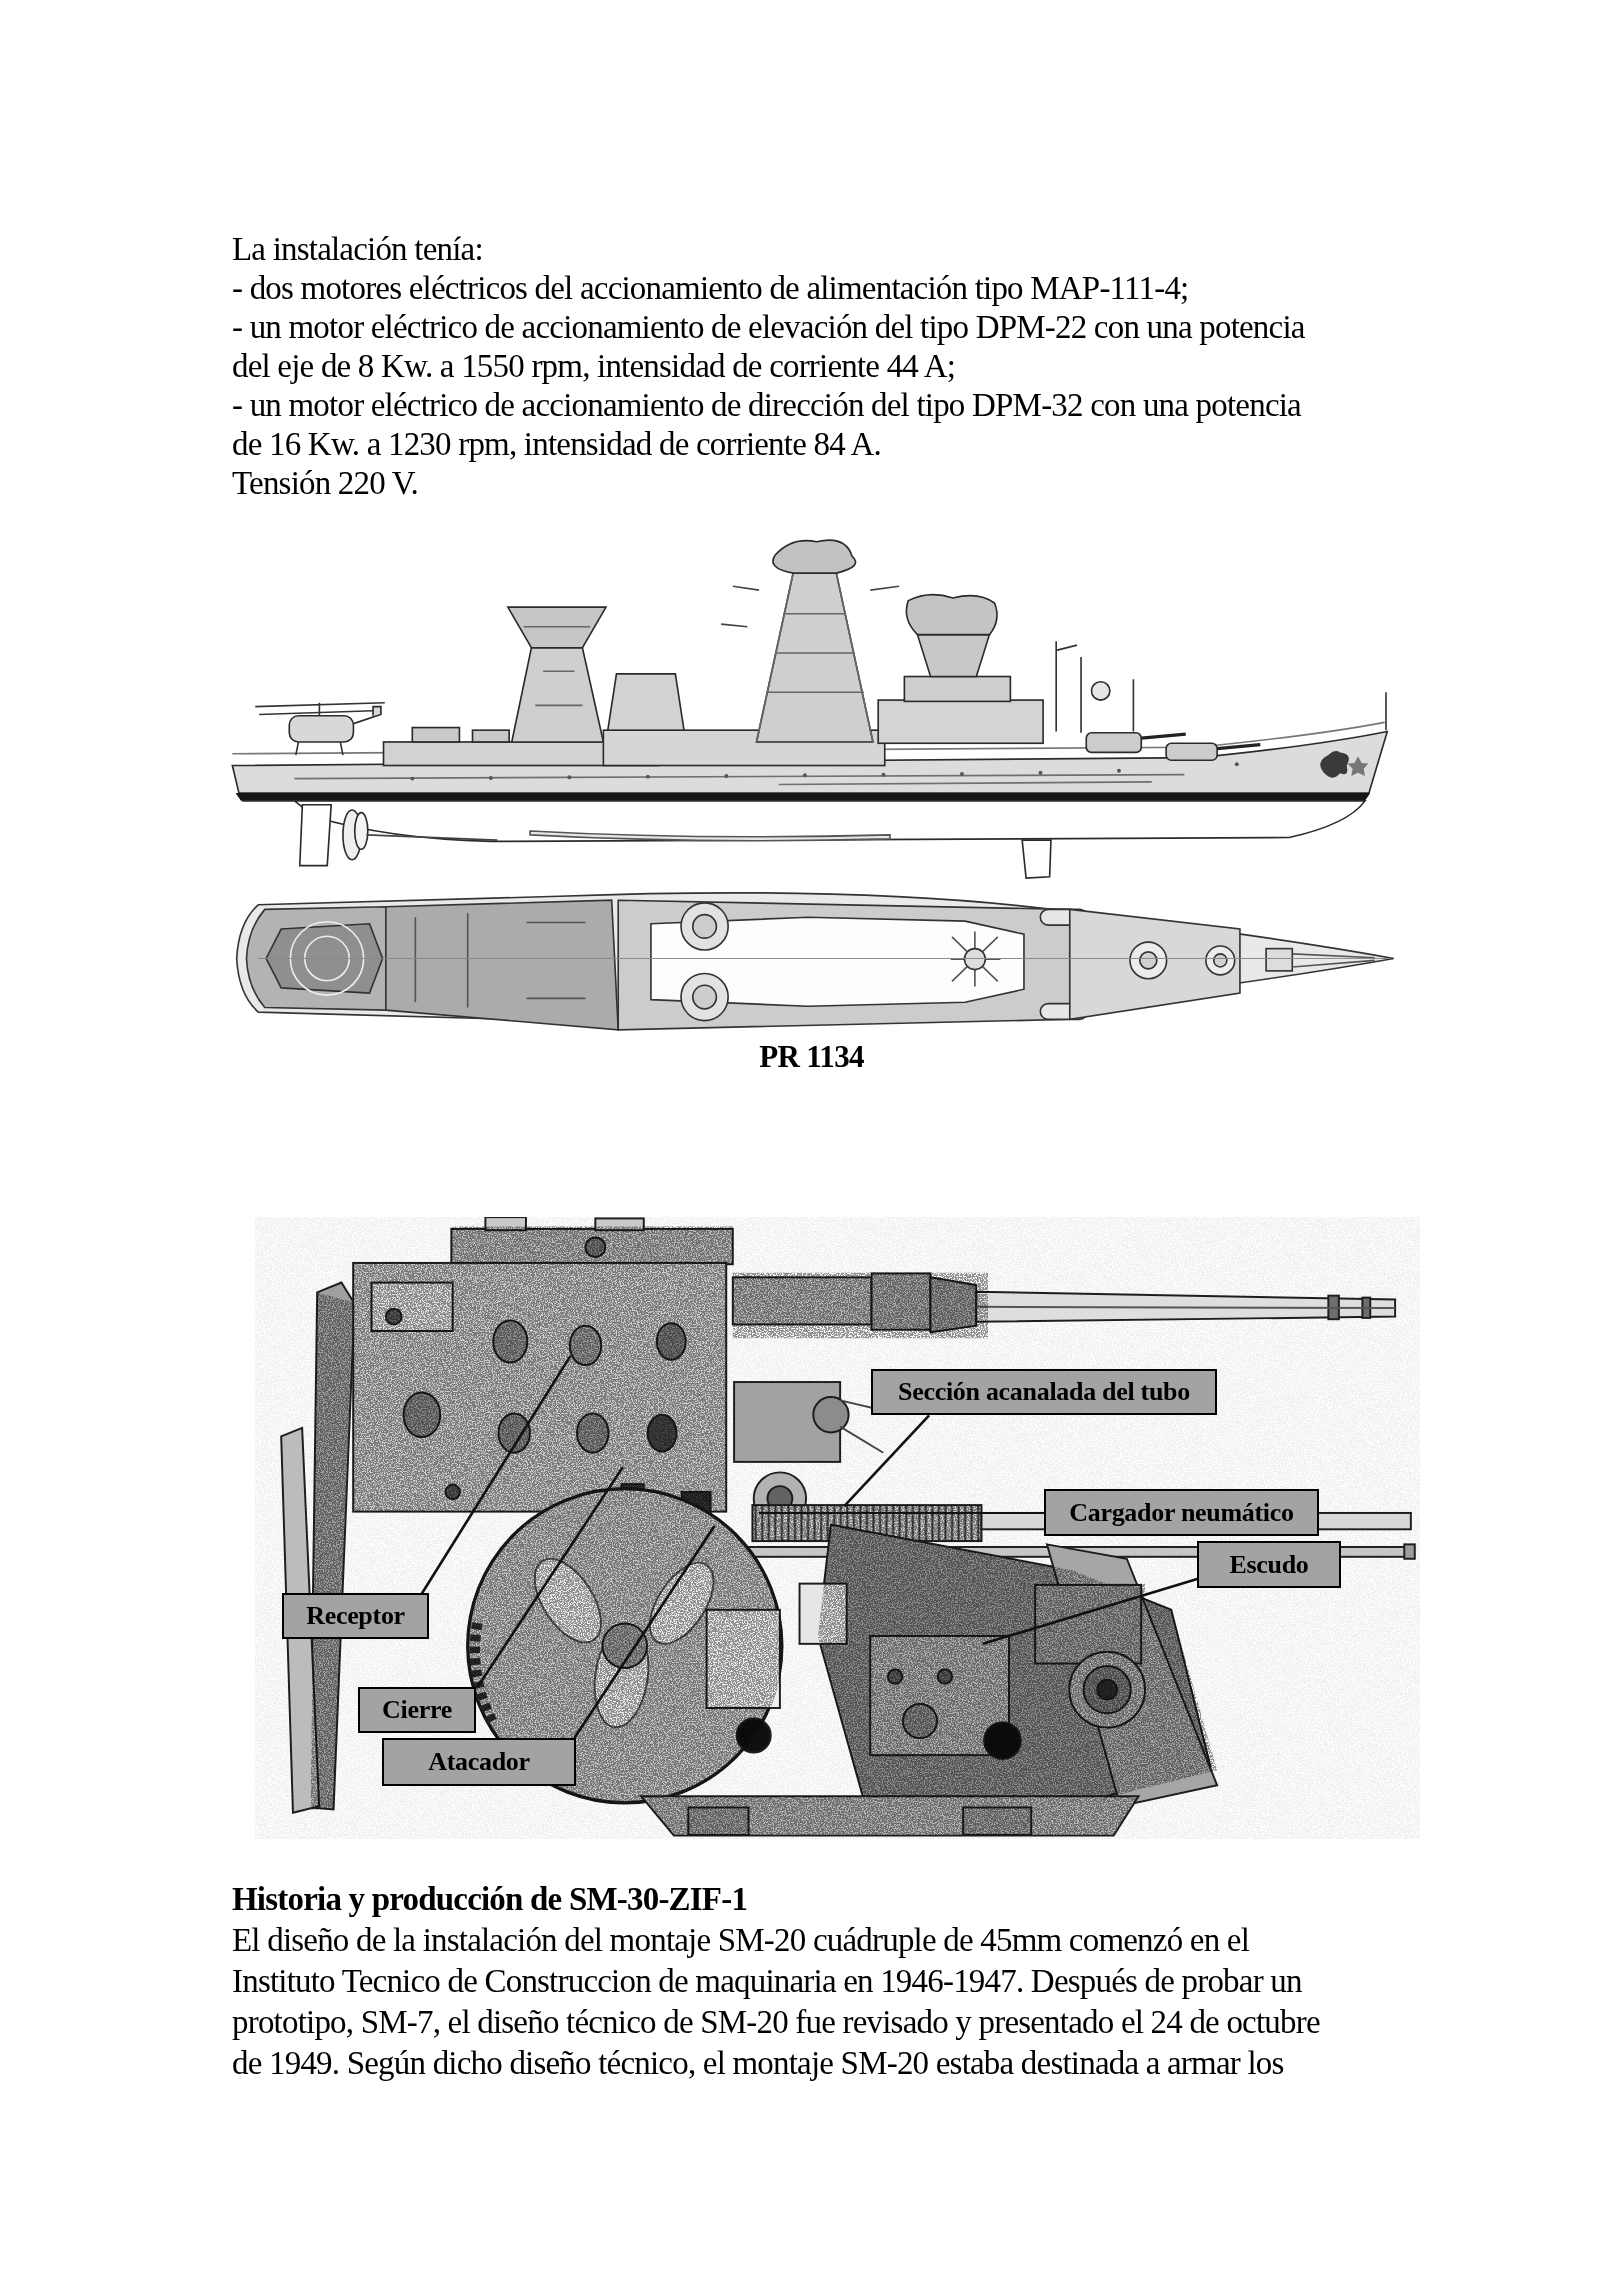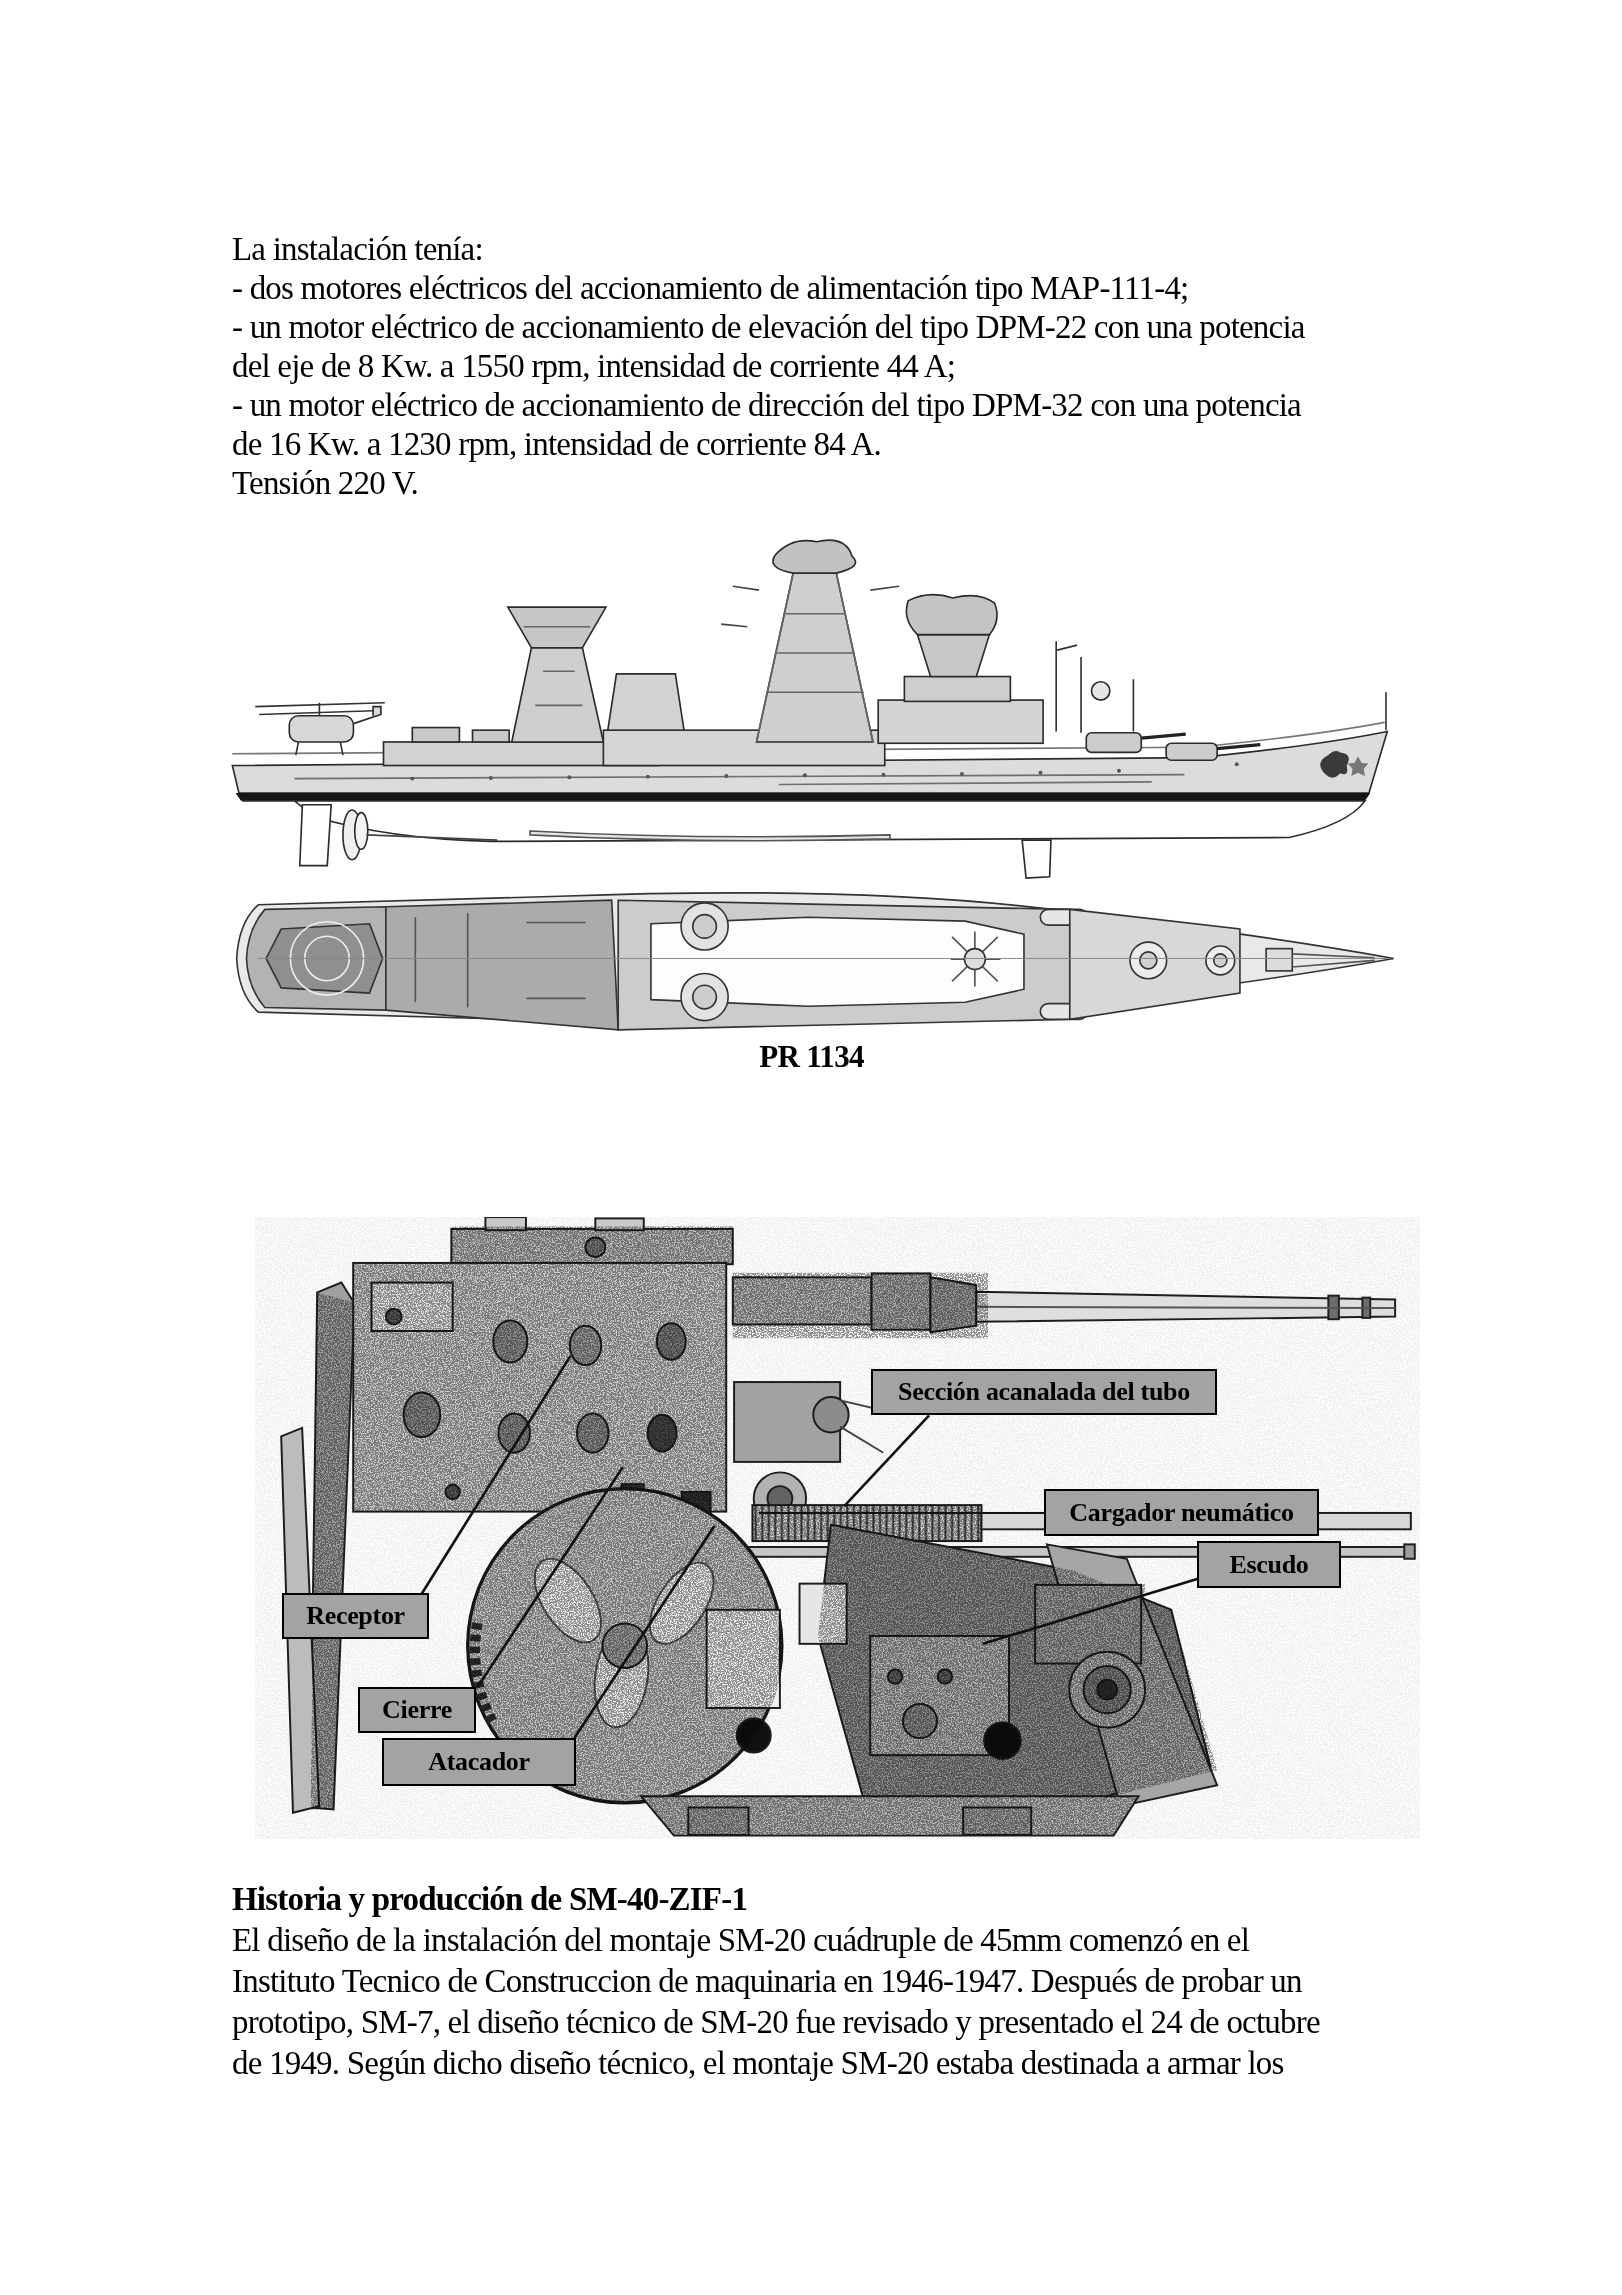--- a/index.html
+++ b/index.html
@@ -282,21 +282,21 @@
 
     <div class="lbl" style="left:616px;top:152px;width:342px;height:42px;">Sección acanalada del tubo</div>
     <div class="lbl" style="left:789px;top:272px;width:271px;height:43px;">Cargador neumático</div>
     <div class="lbl" style="left:942px;top:324px;width:140px;height:43px;">Escudo</div>
     <div class="lbl" style="left:27px;top:376px;width:143px;height:42px;">Receptor</div>
     <div class="lbl" style="left:103px;top:470px;width:114px;height:42px;">Cierre</div>
     <div class="lbl" style="left:127px;top:521px;width:190px;height:44px;">Atacador</div>
   </div>
 
   <div class="hist-text" style="left:232px;top:1879px;">
-    <div class="hline">Historia y producción de SM-40-ZIF-1</div>
+    <div class="hline">Historia y producción de SM-30-ZIF-1</div>
     <div class="line">El diseño de la instalación del montaje SM-20 cuádruple de 45mm comenzó en el</div>
     <div class="line">Instituto Tecnico de Construccion de maquinaria en 1946-1947. Después de probar un</div>
     <div class="line">prototipo, SM-7, el diseño técnico de SM-20 fue revisado y presentado el 24 de octubre</div>
     <div class="line">de 1949. Según dicho diseño técnico, el montaje SM-20 estaba destinada a armar los</div>
   </div>
 
 </div>
 
 
 </body></html>

